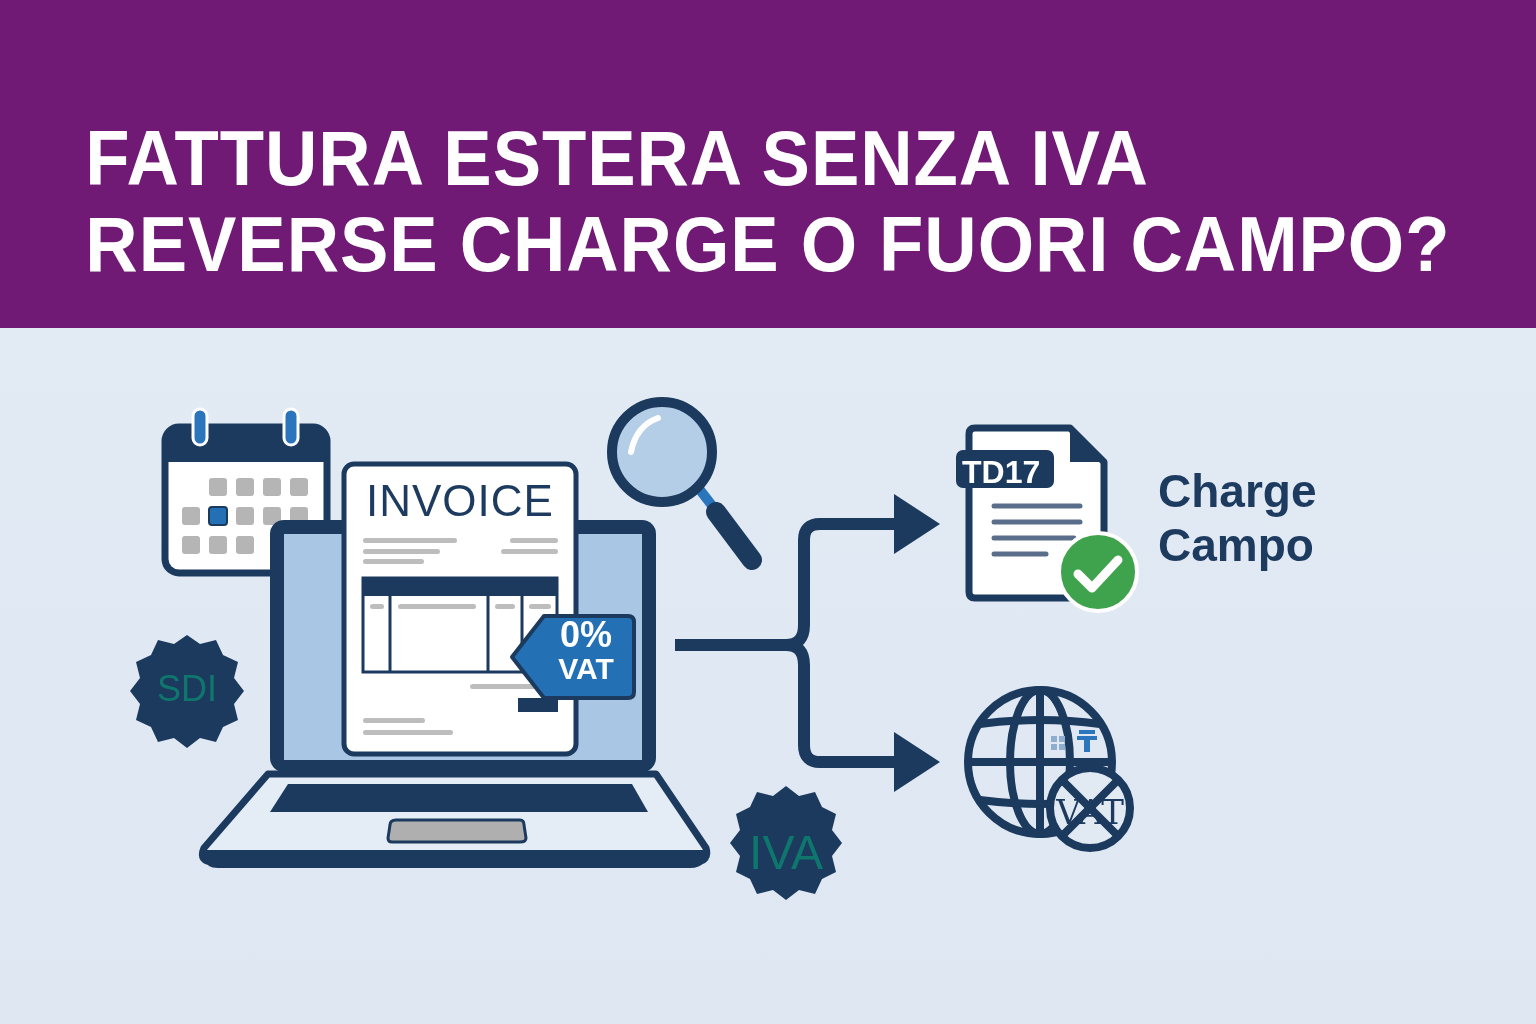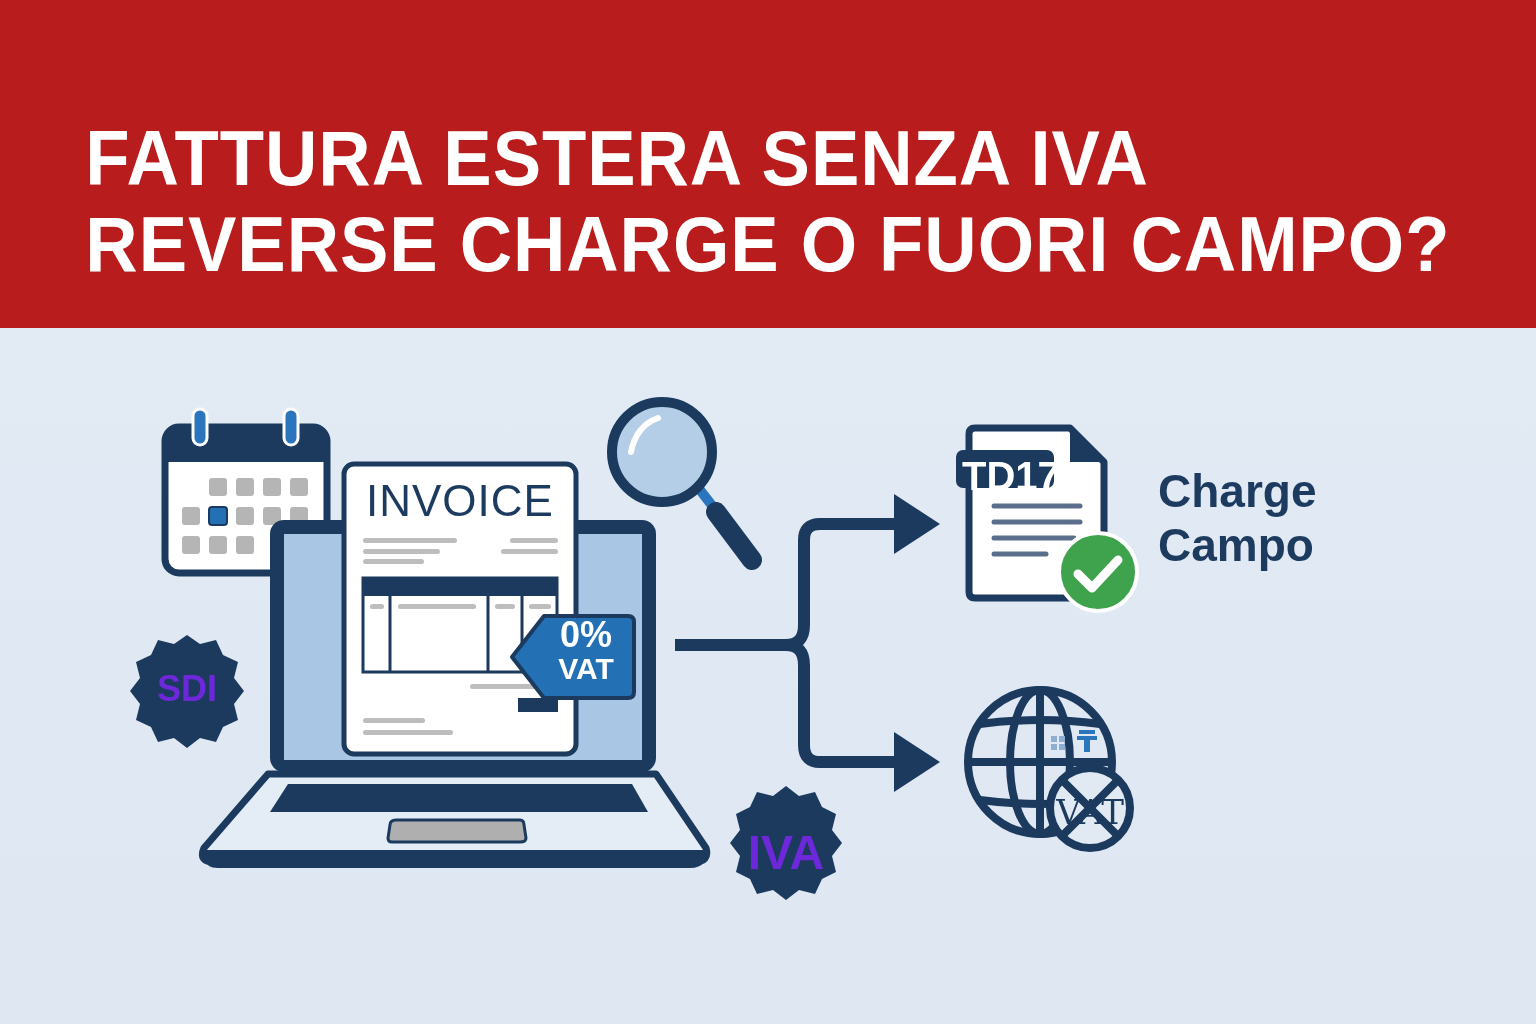--- a/index.html
+++ b/index.html
@@ -3,45 +3,45 @@
 <meta charset="utf-8">
 <style>
   html, body { margin:0; padding:0; }
   body {
     width:1536px; height:1024px; overflow:hidden; position:relative;
     background: linear-gradient(180deg, #E4ECF5 0%, #DEE7F2 100%);
     font-family: "Liberation Sans", "DejaVu Sans", sans-serif;
   }
   .header {
     position:absolute; left:0; top:0; width:1536px; height:328px;
-    background:#b91c1c;
+    background:#701a75;
     display:flex; flex-direction:column; align-items:center; justify-content:center;
   }
   .title-line {
     color:#FFFFFF; font-weight:700; font-size:78px; line-height:86px;
     letter-spacing:1px; white-space:nowrap;
     transform: scaleX(0.93);
   }
   .header-title { padding-top:74px; }
   .stage { position:absolute; left:0; top:328px; width:1536px; height:696px; }
   svg.art { position:absolute; left:0; top:0; }
   .lbl {
     position:absolute; color:#1D3A5F; font-weight:700; font-size:46px; line-height:54px;
   }
   .badge-text {
-    position:absolute; color:#6d28d9; font-weight:700; text-align:center;
+    position:absolute; color:#0f766e; font-weight:400; text-align:center;
   }
   .inv-title {
     position:absolute; color:#1D3A5F; font-weight:400; font-size:44px; letter-spacing:1px;
   }
   .vat-tag {
     position:absolute; color:#FFFFFF; font-weight:700; text-align:center; line-height:34px;
   }
   .td-tag {
-    position:absolute; color:#FFFFFF; font-weight:700; font-size:40px;
+    position:absolute; color:#FFFFFF; font-weight:700; font-size:32px;
   }
 </style>
 </head>
 <body>
 
 <div class="header">
   <div class="header-title">
     <div class="title-line">FATTURA ESTERA SENZA IVA</div>
     <div class="title-line">REVERSE CHARGE O FUORI CAMPO?</div>
   </div>

